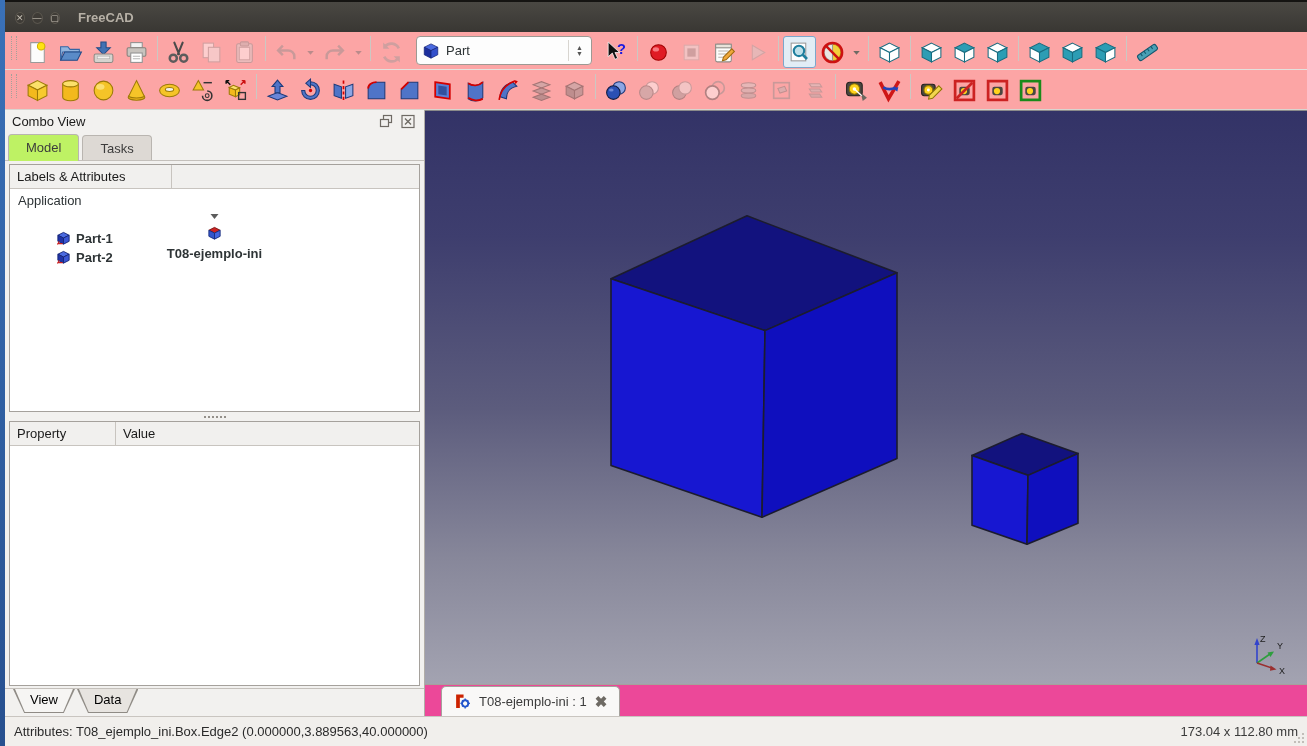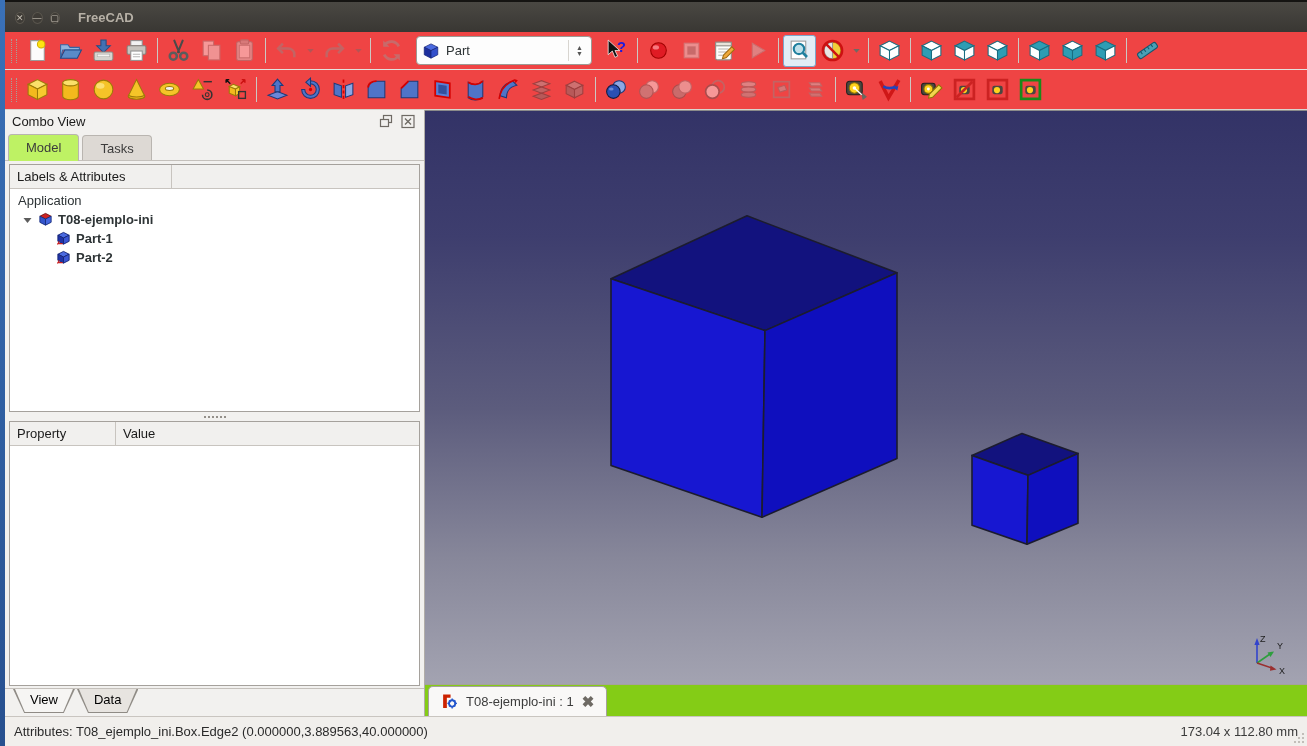--- a/index.html
+++ b/index.html
@@ -6,21 +6,21 @@
 html,body{width:1307px;height:746px;overflow:hidden}
 body{font-family:"Liberation Sans",sans-serif;font-size:13px;color:#2e3436;background:#f2f1ef}
 .window{position:relative;width:1307px;height:746px;background:#f2f1ef;padding-left:5px}
 .edge-left{position:absolute;left:0;top:0;width:5px;height:746px;background:linear-gradient(#3a71b8,#27508f);z-index:20}
 
 .titlebar{height:32px;background:linear-gradient(#4a4843,#393733);border-top:2px solid #151412;display:flex;align-items:center}
 .winbtn{width:19px;height:19px;border-radius:50%;background:#3e3b36;border:1px solid #5a564e;color:#c3bdb2;font-size:9px;line-height:16px;text-align:center;margin-left:7px;flex:none}
 .winbtn:first-child{margin-left:10px}
 .wtitle{color:#b6b0a6;font-weight:bold;margin-left:18px;font-size:13px}
 
-.toolbar{display:flex;align-items:center;background:#ef4444;padding:4px 2px}
+.toolbar{display:flex;align-items:flex-start;background:#fca5a5;padding:4px 2px}
 #toolbar-standard{height:38px;border-bottom:1px solid #e3e1dd}
 #toolbar-part{height:40px;border-bottom:1px solid #d8d5d0}
 .tb-btn{width:33px;height:32px;display:flex;align-items:center;justify-content:center;border-radius:3px;flex:none}
 .tb-btn svg{width:25px;height:25px}
 .tb-btn.narrow{width:15px}.tb-btn.narrow svg{width:13px;height:13px}
 .tb-btn.disabled{filter:grayscale(1) opacity(.45)}
 .tb-btn.boxed{border:1px solid #7ba7cc;background:#e2edf6}
 .tb-sep{width:1px;height:25px;background:#ccc8c3;margin:0 4px;flex:none}
 .tb-handle{width:6px;height:24px;border-left:1px dotted #a5a19a;border-right:1px dotted #a5a19a;margin:0 4px;flex:none}
 .wb-combo{height:29px;width:176px;background:#fdfdfd;border:1px solid #9d9993;border-radius:4px;display:flex;align-items:center;padding:0 5px;margin:0 8px;gap:6px;flex:none}
@@ -58,21 +58,21 @@
 .btab .bg{position:absolute;inset:0;background:#8f8b85;clip-path:polygon(0 0,100% 0,82% 100%,18% 100%)}
 .btab .fg{position:absolute;inset:0 1px 1px;background:#f6f5f3;clip-path:polygon(1px 0,calc(100% - 1px) 0,82% 100%,18% 100%)}
 .btab.inactive .fg{background:#e7e4e0}
 .btab span{position:relative;display:block;padding:3px 17px 0;color:#000000}
 
 .viewport-col{flex:1;display:flex;flex-direction:column}
 .viewport{height:574px;position:relative;border-top:1px solid #8a8a8a;
  background:linear-gradient(180deg,#333367 0%,#3e3e6e 22%,#5c5c7d 52%,#87879a 78%,#a3a3b1 100%)}
 .scene{position:absolute;inset:0;width:100%;height:100%}
 .axis{position:absolute;right:8px;bottom:6px;width:52px;height:46px}
-.mdi-tabbar{height:32px;background:#84cc16;border-top:1px solid #a5a19c;display:flex;align-items:flex-end;padding-left:3px}
+.mdi-tabbar{height:32px;background:#ec4899;border-top:1px solid #a5a19c;display:flex;align-items:flex-end;padding-left:16px}
 .mdi-tab{height:30px;background:#f9f8f7;border:1px solid #a5a19c;border-bottom:none;border-radius:5px 5px 0 0;display:flex;align-items:center;padding:0 12px;gap:8px}
 .mdi-tab .mdi-ic svg{width:17px;height:17px;display:block}
 .mdi-label{color:#3c3c3c}
 .mdi-close{color:#6e6a64;font-weight:bold;font-size:15px;line-height:15px}
 
 .statusbar{height:30px;background:#f1efec;border-top:1px solid #c9c5c0;display:flex;align-items:center;padding:0 9px;position:relative}
 .sb-msg{flex:1;color:#2a2a2a}
 .sb-dim{color:#3a3a3a}
 .grip{position:absolute;right:1px;bottom:1px;width:14px;height:14px}
 </style>
@@ -650,21 +650,21 @@
           <div class="cv-tab">Tasks</div>
         </div>
       <div class="tree-box">
         <div class="tree-header">
           <div class="tree-header-cell">Labels &amp; Attributes</div>
         </div>
         <div class="tree" id="tree">
             <div class="tree-row" style="padding-left: 8px;">
               <span class="">Application</span>
             </div>
-            <div class="tree-row" style="padding-left: 12px;">
+            <div class="tree-row" style=" flex-direction: column;">
               <span class="twisty"><svg viewBox="0 0 11 11">
                   <path d="M1.5 3h8L5.5 8z" fill="#5c5c5c"></path>
                 </svg></span>
               <span class="node-icon">
                 <svg viewBox="0 0 16 16">
                   <polygon points="8,1.5 14,4.5 8,7.5 2,4.5" fill="#cc2222" stroke="#7a1010"></polygon>
                   <polygon points="2,4.5 8,7.5 8,14 2,11" fill="#3355cc" stroke="#1a2f80"></polygon>
                   <polygon points="8,7.5 14,4.5 14,11 8,14" fill="#4466e0" stroke="#1a2f80"></polygon>
                 </svg>
               </span>

